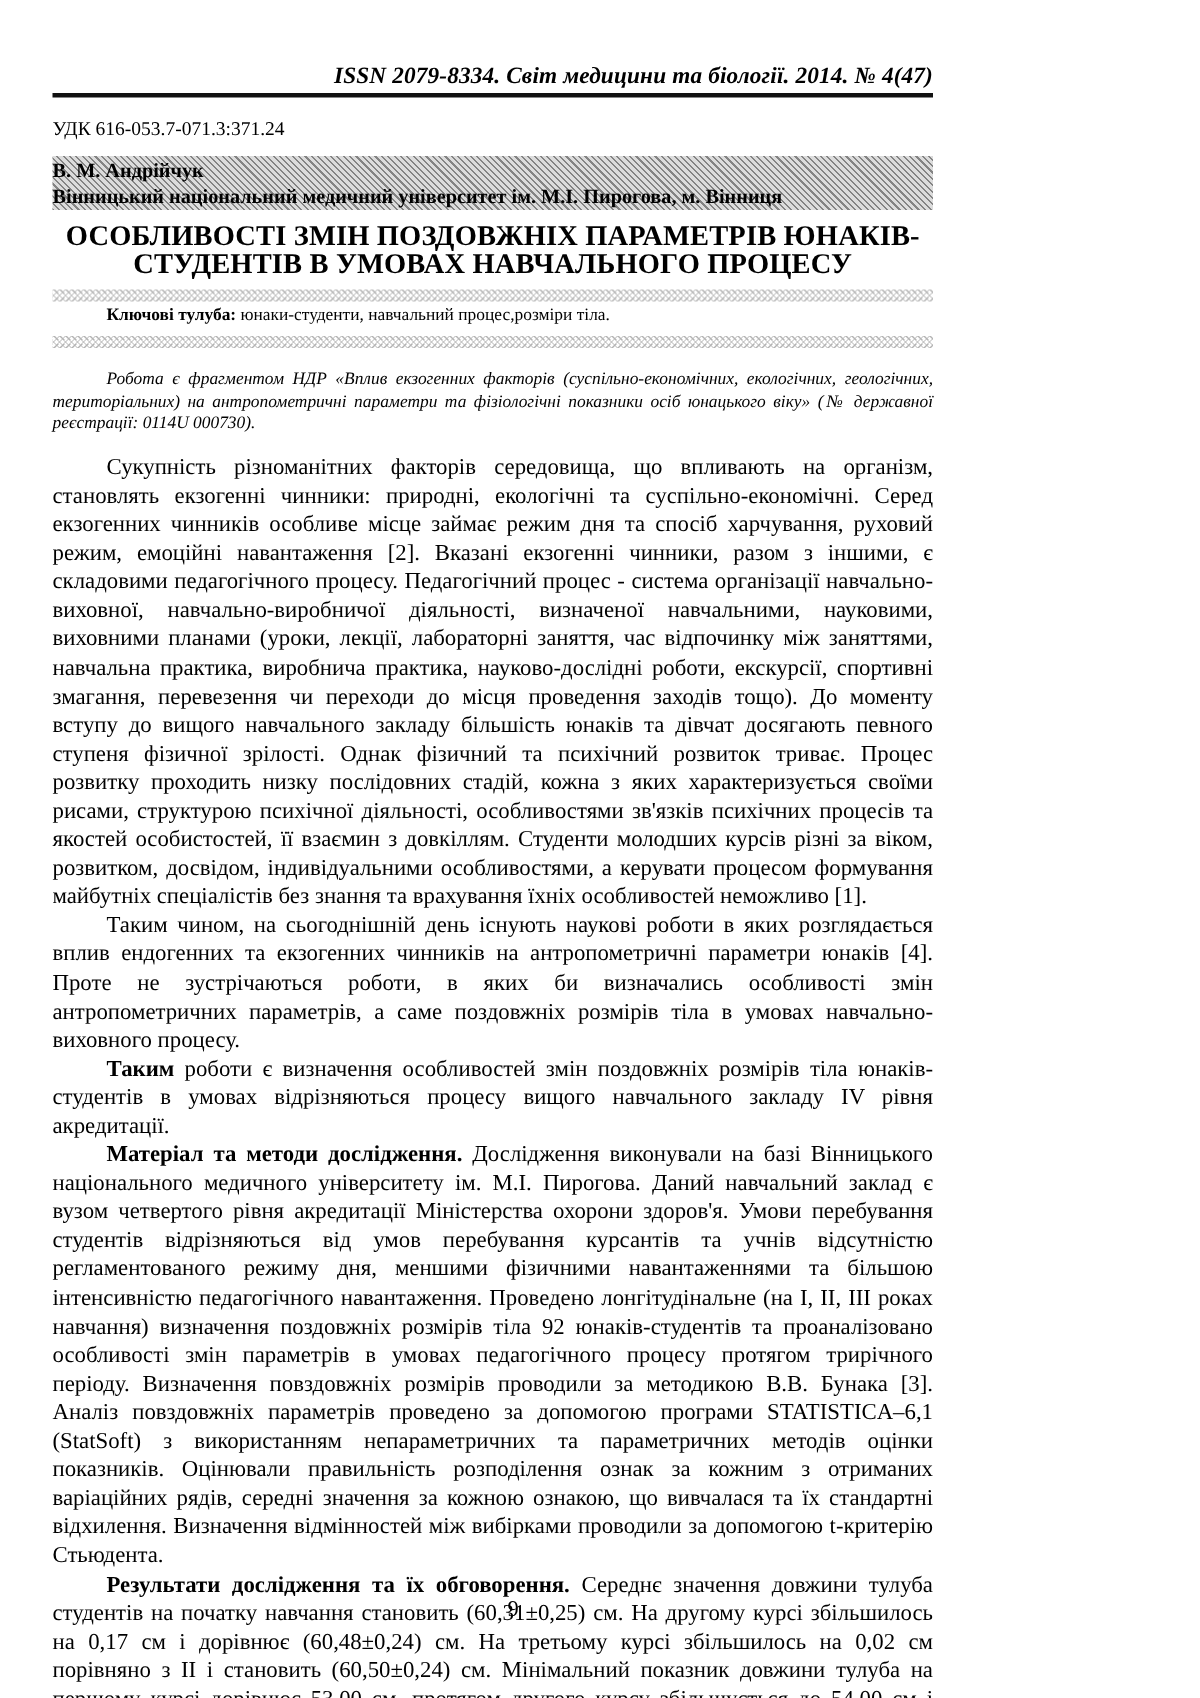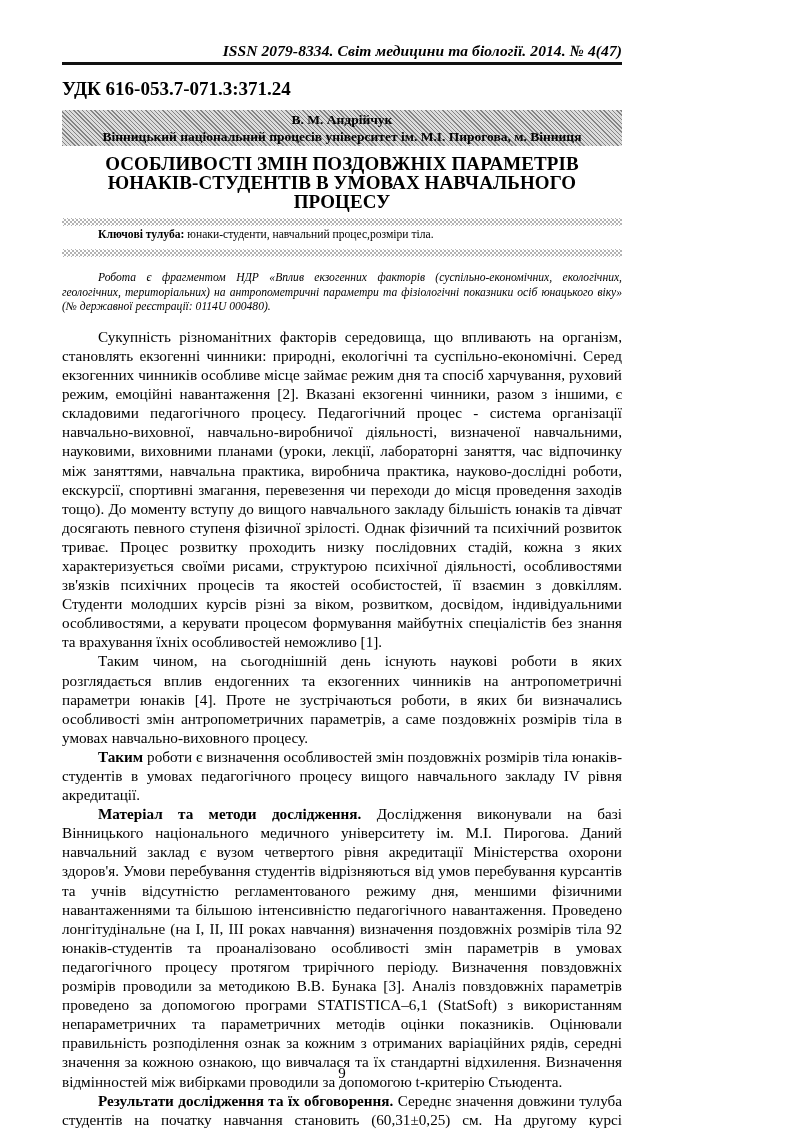--- a/index.html
+++ b/index.html
@@ -14,21 +14,21 @@
     color: #000000;
     position: relative;
     overflow: hidden;
   }
 
   .page {
     position: relative;
     width: 684px;
     height: 1132px;
     box-sizing: border-box;
-    padding: 0 62px 0 62px;
+    padding: 0 62px 0 35px;
   }
 
   
   .running-head {
     padding-top: 42px;
     text-align: right;
     font-style: italic;
     font-weight: bold;
     font-size: 15.5px;
     letter-spacing: 0.1px;
@@ -66,34 +66,34 @@
     right: 6px;
     bottom: 1px;
     font-weight: bold;
     font-size: 19.5px;
     letter-spacing: 0.2px;
   }
 
   
   .udc {
     margin-top: 13px;
-    font-weight: bold;
-    font-size: 19px;
+    font-weight: normal;
+    font-size: 13px;
   }
 
   
   .author-band {
     margin-top: 10px;
     height: 36px;
     background-color: #dcdcdc;
     background-image:
       repeating-linear-gradient(45deg,
         rgba(0,0,0,0.40) 0px, rgba(0,0,0,0.40) 1px,
         rgba(255,255,255,0) 1px, rgba(255,255,255,0) 3px);
-    text-align: center;
+    text-align: left;
     overflow: hidden;
   }
   .author-name {
     font-weight: bold;
     font-size: 13.5px;
     line-height: 17px;
     padding-top: 1px;
   }
   .author-affil {
     font-weight: bold;
@@ -180,34 +180,34 @@
 <div class="page">
 
   <div class="running-head">ISSN 2079-8334. Світ медицини та біології. 2014. № 4(47)</div>
   <div class="rule-thick"></div>
 
 
   <div class="udc">УДК 616-053.7-071.3:371.24</div>
 
   <div class="author-band">
     <div class="author-name">В. М. Андрійчук</div>
-    <div class="author-affil">Вінницький національний процесів університет ім. М.І. Пирогова, м. Вінниця</div>
+    <div class="author-affil">Вінницький національний медичний університет ім. М.І. Пирогова, м. Вінниця</div>
   </div>
 
   <div class="article-title">ОСОБЛИВОСТІ ЗМІН ПОЗДОВЖНІХ ПАРАМЕТРІВ ЮНАКІВ-СТУДЕНТІВ В УМОВАХ НАВЧАЛЬНОГО ПРОЦЕСУ</div>
 
   <div class="wavy"></div>
   <div class="keywords"><b>Ключові тулуба:</b><span> юнаки-студенти, навчальний процес,розміри тіла.</span></div>
   <div class="wavy"></div>
 
-  <div class="fund-note">Робота є фрагментом НДР «Вплив екзогенних факторів (суспільно-економічних, екологічних, геологічних, територіальних) на антропометричні параметри та фізіологічні показники осіб юнацького віку» (№ державної реєстрації: 0114U 000480).</div>
+  <div class="fund-note">Робота є фрагментом НДР «Вплив екзогенних факторів (суспільно-економічних, екологічних, геологічних, територіальних) на антропометричні параметри та фізіологічні показники осіб юнацького віку» (№ державної реєстрації: 0114U 000730).</div>
 
   <div class="body-text">
     <p>Сукупність різноманітних факторів середовища, що впливають на організм, становлять екзогенні чинники: природні, екологічні та суспільно-економічні. Серед екзогенних чинників особливе місце займає режим дня та спосіб харчування, руховий режим, емоційні навантаження [2]. Вказані екзогенні чинники, разом з іншими, є складовими педагогічного процесу. Педагогічний процес - система організації навчально-виховної, навчально-виробничої діяльності, визначеної навчальними, науковими, виховними планами (уроки, лекції, лабораторні заняття, час відпочинку між заняттями, навчальна практика, виробнича практика, науково-дослідні роботи, екскурсії, спортивні змагання, перевезення чи переходи до місця проведення заходів тощо). До моменту вступу до вищого навчального закладу більшість юнаків та дівчат досягають певного ступеня фізичної зрілості. Однак фізичний та психічний розвиток триває. Процес розвитку проходить низку послідовних стадій, кожна з яких характеризується своїми рисами, структурою психічної діяльності, особливостями зв'язків психічних процесів та якостей особистостей, її взаємин з довкіллям. Студенти молодших курсів різні за віком, розвитком, досвідом, індивідуальними особливостями, а керувати процесом формування майбутніх спеціалістів без знання та врахування їхніх особливостей неможливо [1].</p>
     <p>Таким чином, на сьогоднішній день існують наукові роботи в яких розглядається вплив ендогенних та екзогенних чинників на антропометричні параметри юнаків [4]. Проте не зустрічаються роботи, в яких би визначались особливості змін антропометричних параметрів, а саме поздовжніх розмірів тіла в умовах навчально-виховного процесу.</p>
-    <p><b>Таким</b><span> роботи є визначення особливостей змін поздовжніх розмірів тіла юнаків-студентів в умовах педагогічного процесу вищого навчального закладу IV рівня акредитації.</span></p>
+    <p><b>Таким</b><span> роботи є визначення особливостей змін поздовжніх розмірів тіла юнаків-студентів в умовах відрізняються процесу вищого навчального закладу IV рівня акредитації.</span></p>
     <p><b>Матеріал та методи дослідження.</b><span> Дослідження виконували на базі Вінницького національного медичного університету ім. М.І. Пирогова. Даний навчальний заклад є вузом четвертого рівня акредитації Міністерства охорони здоров'я. Умови перебування студентів відрізняються від умов перебування курсантів та учнів відсутністю регламентованого режиму дня, меншими фізичними навантаженнями та більшою інтенсивністю педагогічного навантаження. Проведено лонгітудінальне (на I, II, III роках навчання) визначення поздовжніх розмірів тіла 92 юнаків-студентів та проаналізовано особливості змін параметрів в умовах педагогічного процесу протягом трирічного періоду. Визначення повздовжніх розмірів проводили за методикою В.В. Бунака [3]. Аналіз повздовжніх параметрів проведено за допомогою програми STATISTICA–6,1 (StatSoft) з використанням непараметричних та параметричних методів оцінки показників. Оцінювали правильність розподілення ознак за кожним з отриманих варіаційних рядів, середні значення за кожною ознакою, що вивчалася та їх стандартні відхилення. Визначення відмінностей між вибірками проводили за допомогою t-критерію Стьюдента.</span></p>
     <p><b>Результати дослідження та їх обговорення.</b><span> Середнє значення довжини тулуба студентів на початку навчання становить (60,31±0,25) см. На другому курсі збільшилось на 0,17 см і дорівнює (60,48±0,24) см. На третьому курсі збільшилось на 0,02 см порівняно з II і становить (60,50±0,24) см. Мінімальний показник довжини тулуба на першому курсі дорівнює 53,00 см, протягом другого курсу збільшується до 54,00 см і надалі не змінюється. Максимальний показник</span></p>
   </div>
 
   <div class="page-number">9</div>
 
 </div>
 
 </body></html>

